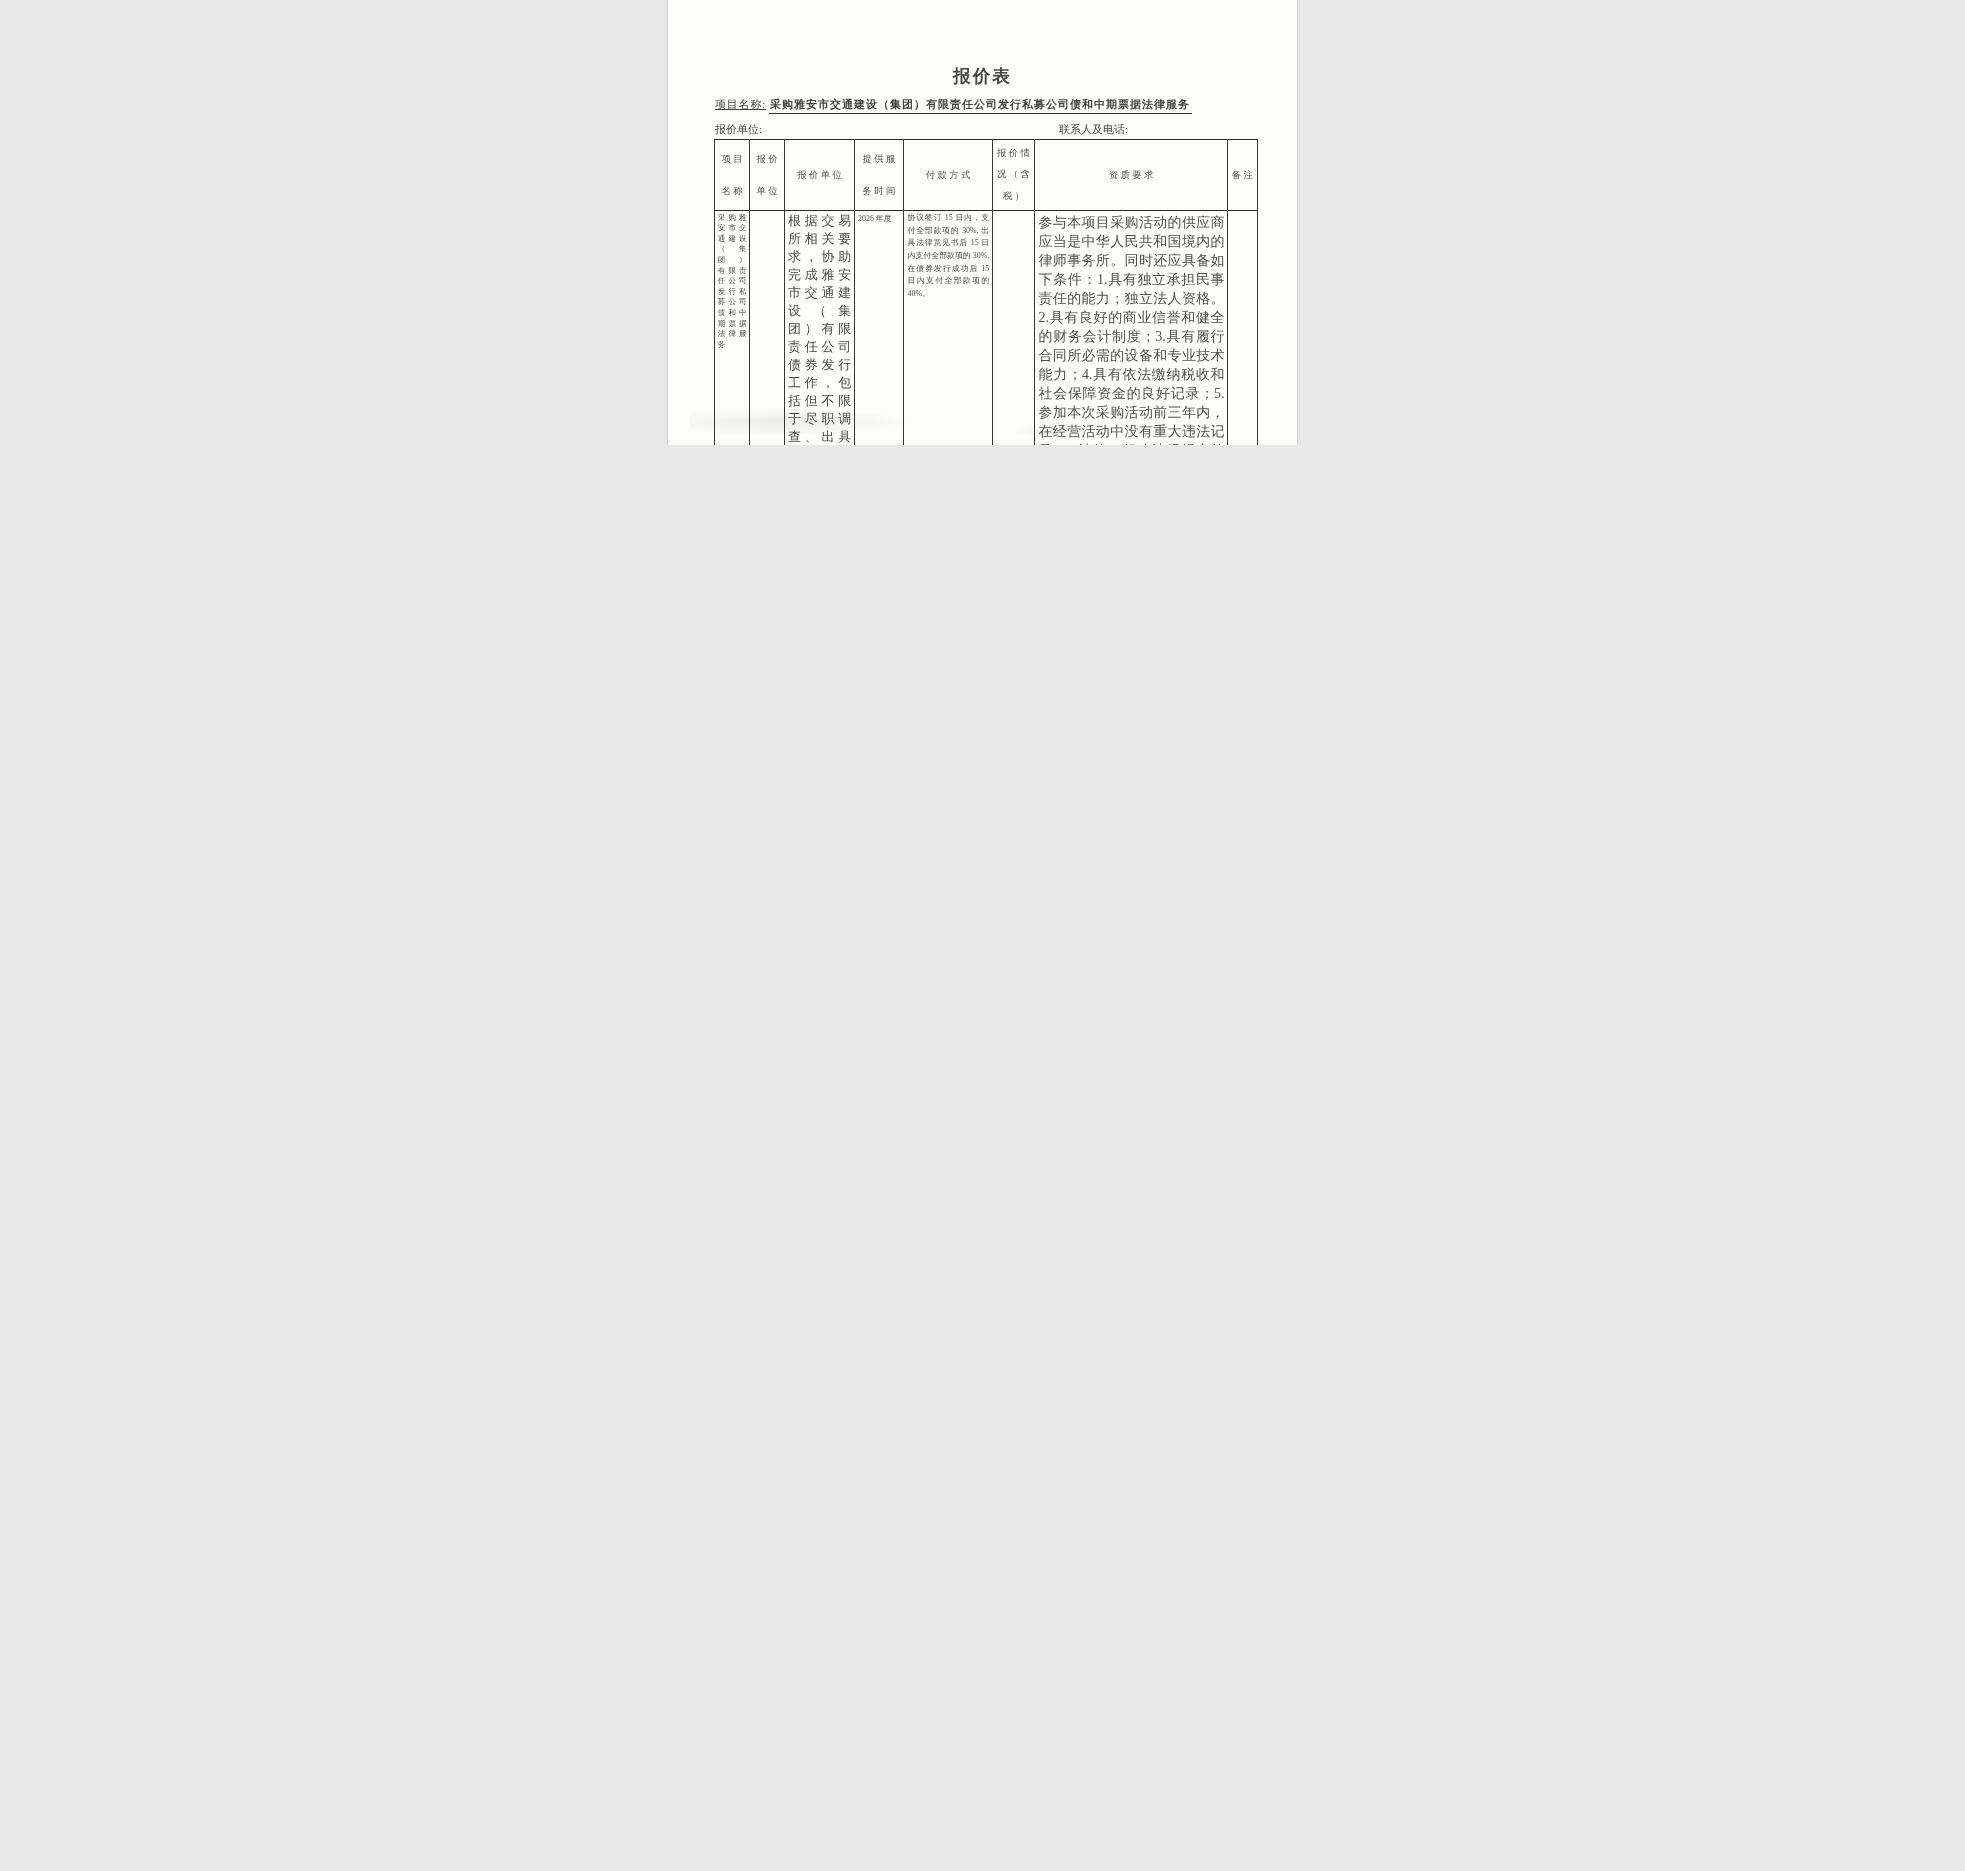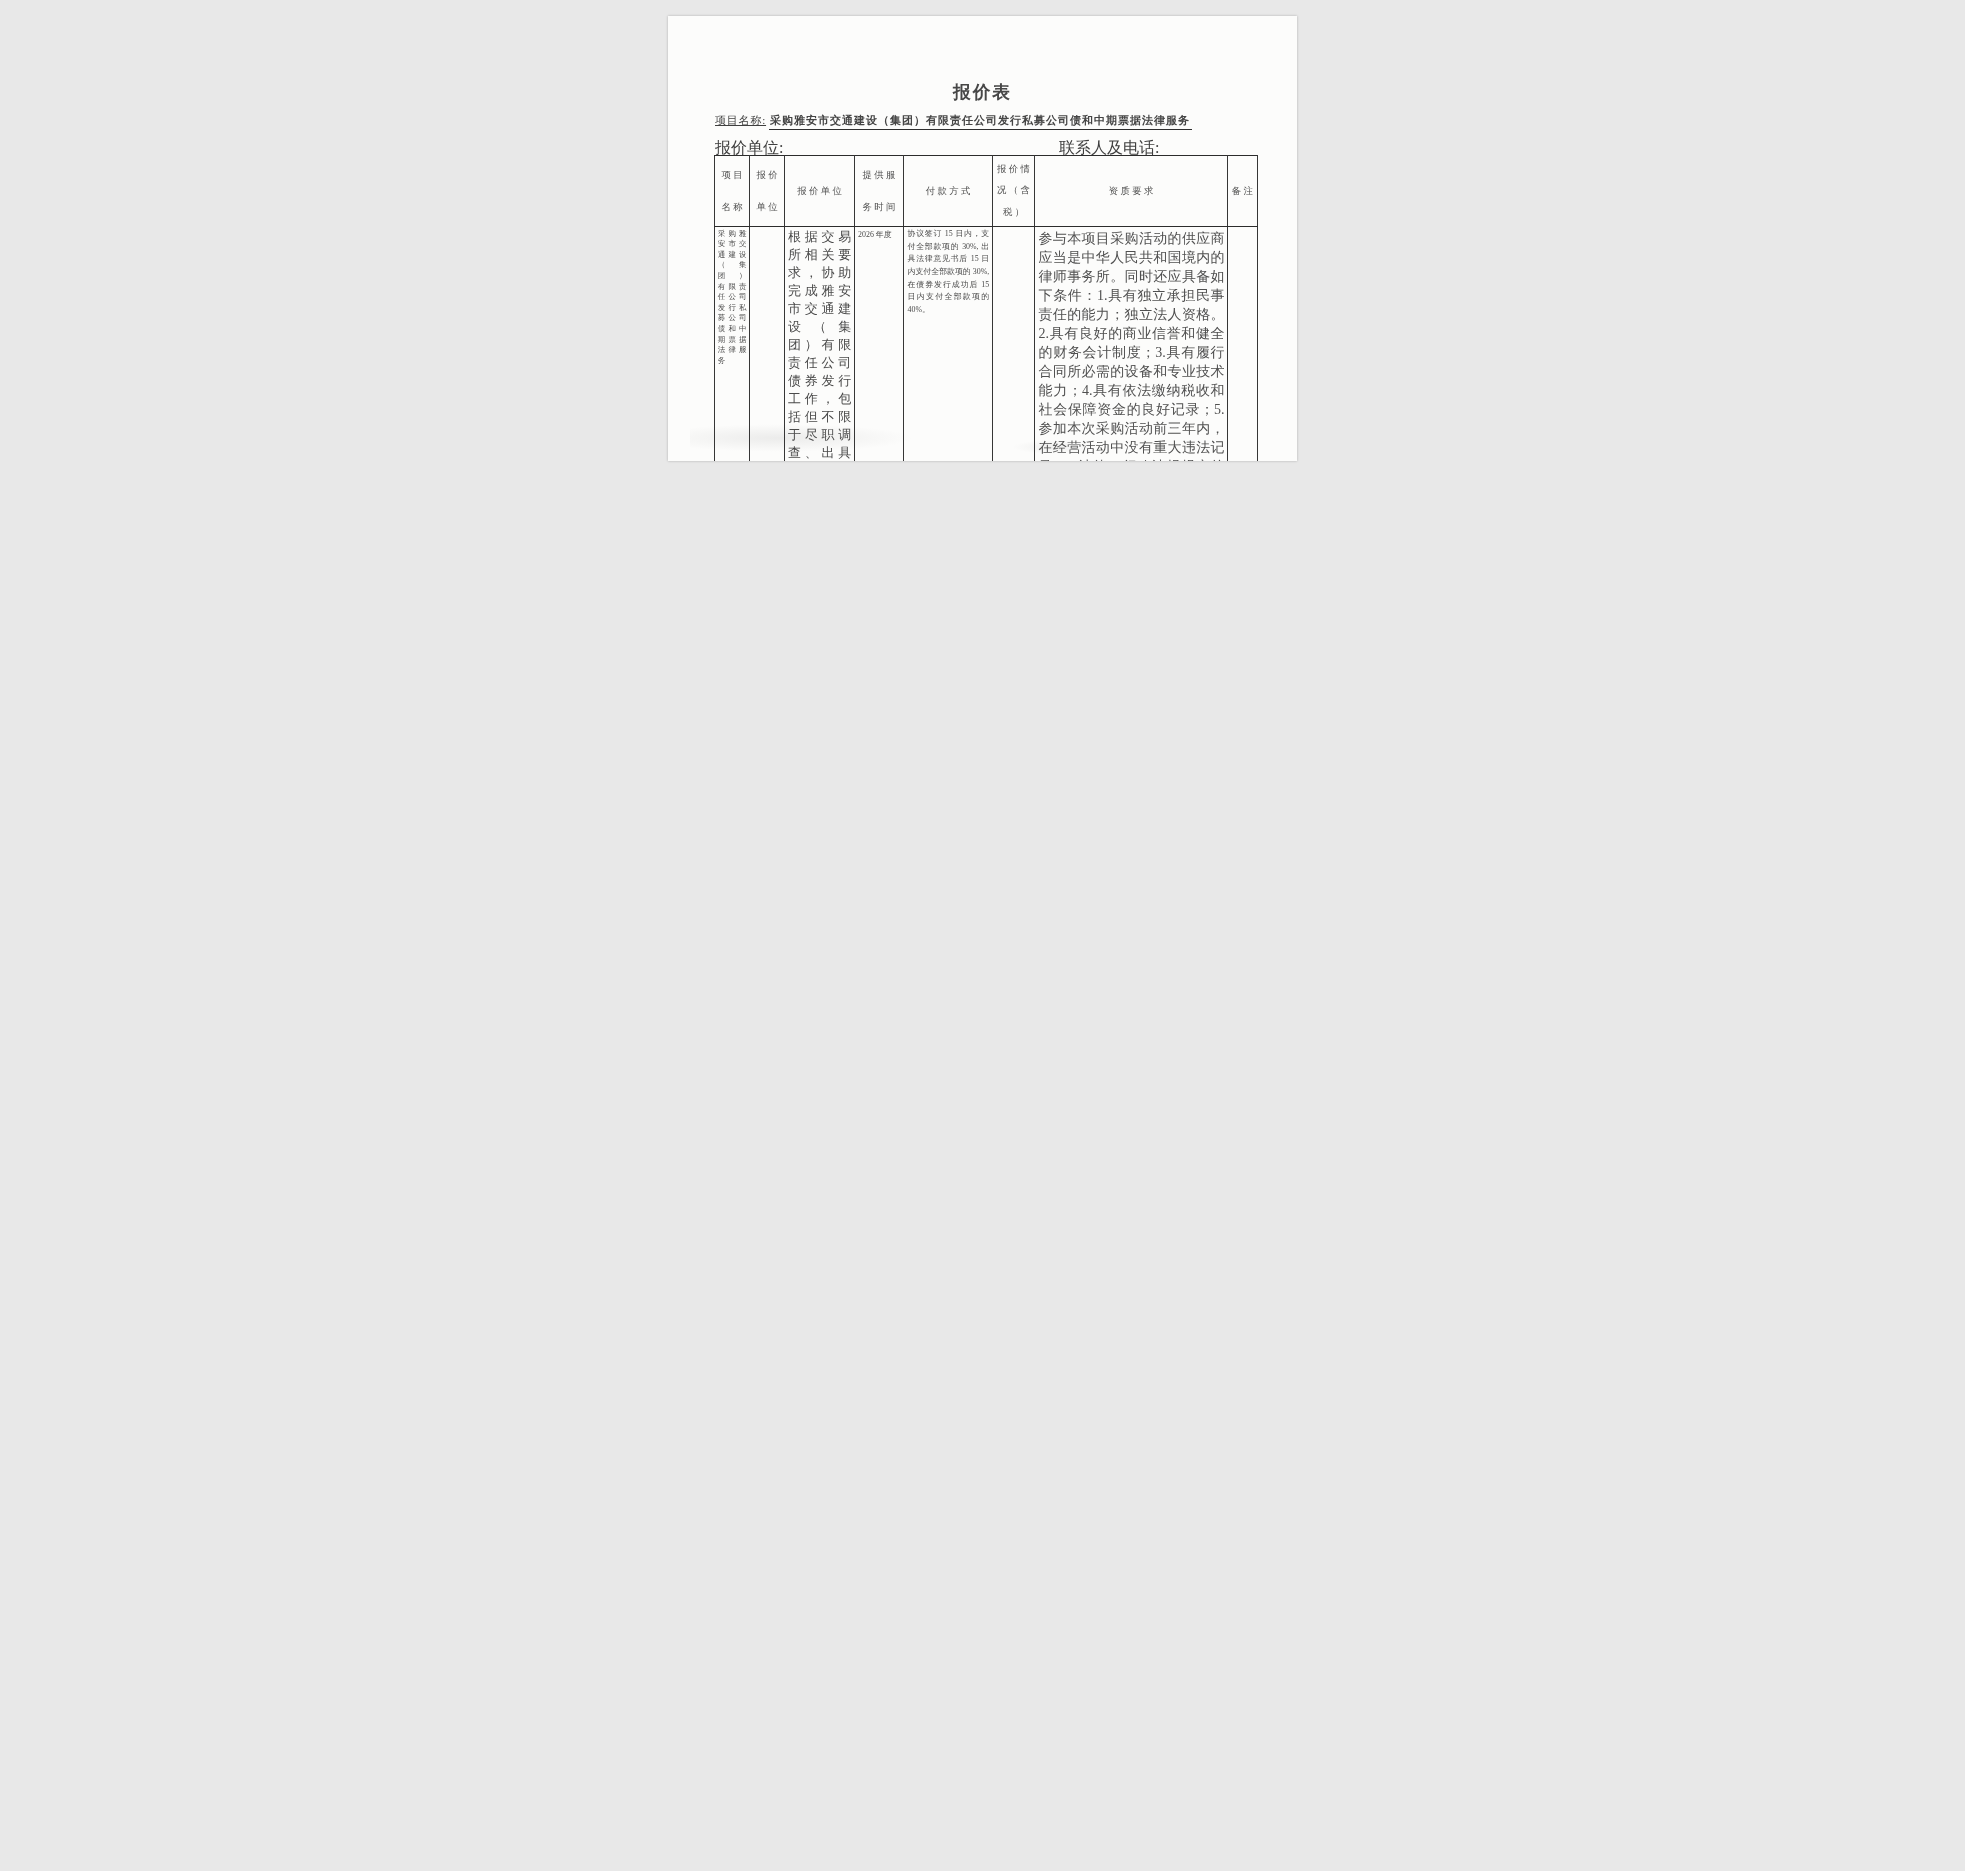--- a/index.html
+++ b/index.html
@@ -2,21 +2,21 @@
 <html style="font-size:6.3px"><head>
 <meta charset="utf-8">
 <style>
   * { margin: 0; padding: 0; box-sizing: border-box; }
   html, body { background: #e8e8e8; }
   body { font-family: "Liberation Serif", "DejaVu Serif", serif; }
   .page {
     position: relative;
     width: 629px;
     height: 445px;
-    margin: 16px auto;
+    margin: 0 auto;
     background: #fcfcfb;
     color: #3f3f3f;
     overflow: hidden;
     box-shadow: 0 0 2.4px rgba(0,0,0,.25);
   }
   
   .smudge { position: absolute; pointer-events: none; }
   .smudge.s1 { left: 21.6px; top: 408px; width: 224px; height: 27.5px;
     background: radial-gradient(ellipse at 40% 50%, rgba(160,160,160,.18), rgba(160,160,160,0) 70%); }
   .smudge.s2 { left: 344px; top: 424px; width: 83px; height: 14px;
@@ -48,21 +48,21 @@
     letter-spacing: 1px;
     font-weight: bold;
     color: #454545;
   }
 
   .units-line {
     position: absolute;
     left: 47px;
     top: 122px;
     width: 542px;
-    font-size: 16px;
+    font-size: 11px;
   }
   .contact-label {
     position: absolute;
     left: 344px;
     top: 0;
   }
 
   table.quote-table {
     position: absolute;
     left: 46px;

